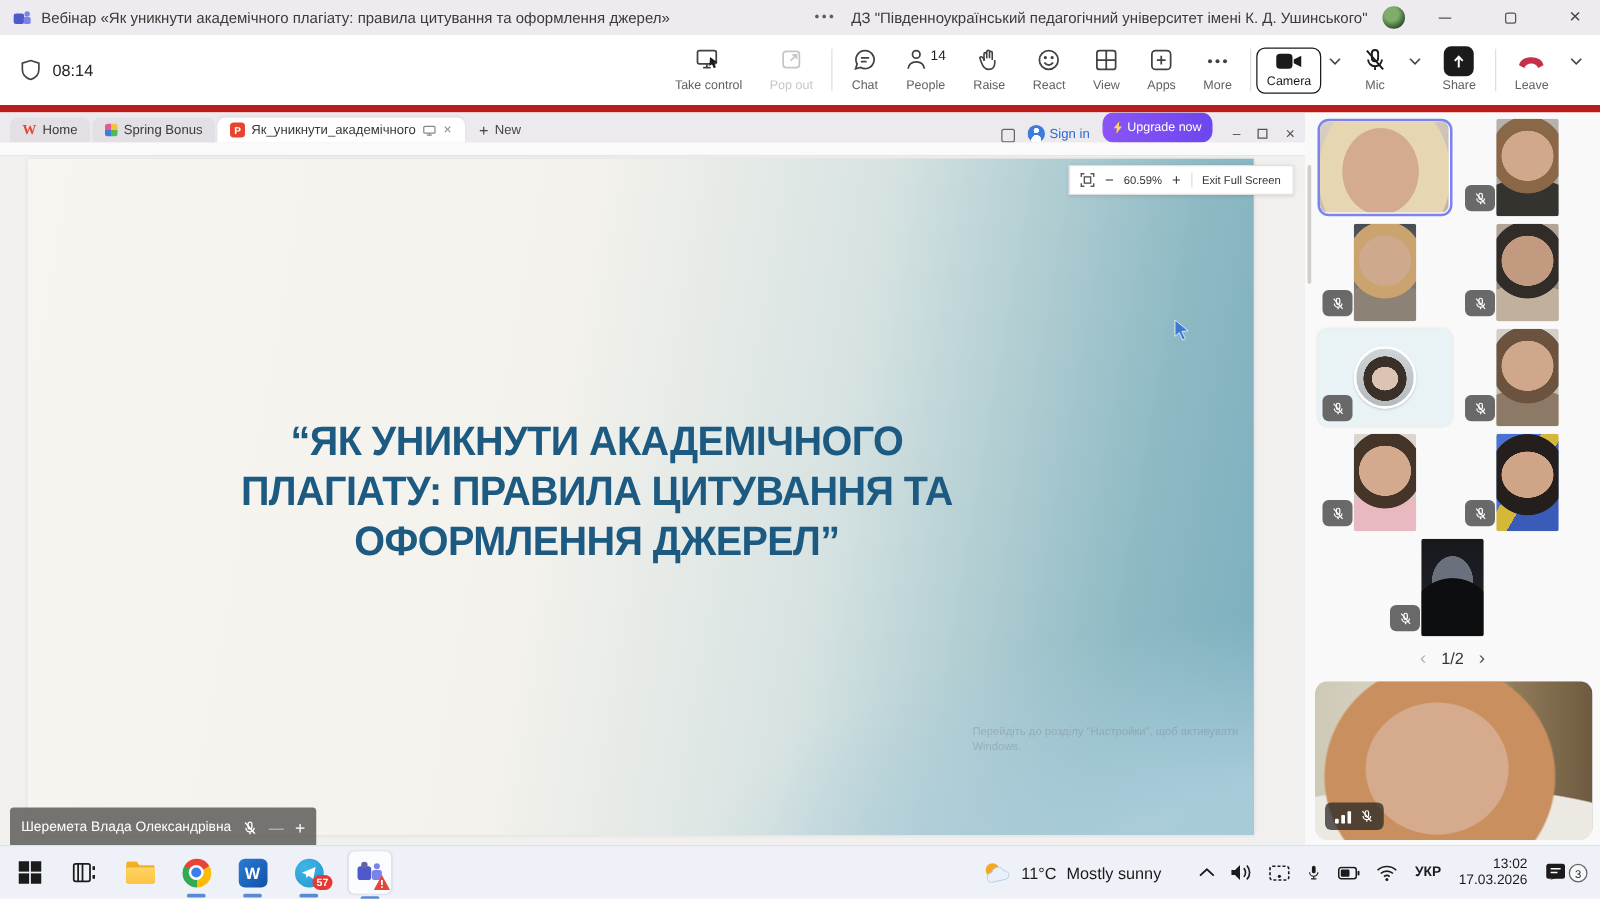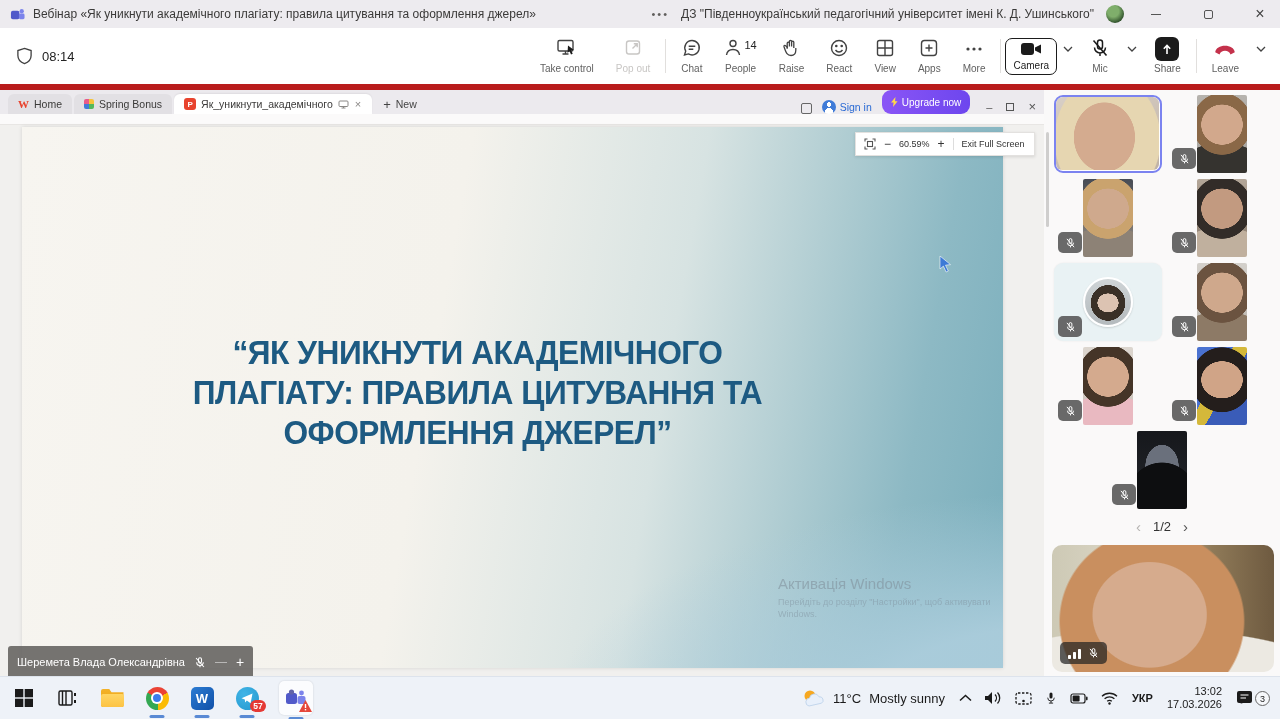--- a/index.html
+++ b/index.html
@@ -131,21 +131,21 @@
   .chrome-ico::before{content:"";position:absolute;left:5.5px;top:5.5px;width:12px;height:12px;border-radius:50%;background:#fff}
   .chrome-ico::after{content:"";position:absolute;left:7.5px;top:7.5px;width:8px;height:8px;border-radius:50%;background:#3b7ded}
   .word-ico{width:23px;height:23px;border-radius:5px;background:linear-gradient(135deg,#2b7cd3,#1150a8);color:#fff;font-weight:bold;font-size:13px;display:flex;align-items:center;justify-content:center}
   .tg-ico{width:23px;height:23px;border-radius:50%;background:radial-gradient(circle at 35% 30%,#41b4e6,#2298cf);display:flex;align-items:center;justify-content:center}
   .badge{position:absolute;right:-6px;bottom:1px;min-width:16px;height:12px;border-radius:7px;background:#e53935;color:#fff;font-size:8.5px;font-weight:bold;display:flex;align-items:center;justify-content:center;padding:0 3px}
   .teams-task{background:#fbfcfe;border-radius:5px;box-shadow:0 0 2px rgba(0,0,0,.15);width:34px;height:34px}
   .folder-ico{position:relative;width:23px;height:18px}
   .folder-ico .back{position:absolute;left:0;top:0;width:23px;height:18px;border-radius:2px;background:linear-gradient(#f3b229,#eda313);clip-path:polygon(0 0,38% 0,48% 18%,100% 18%,100% 100%,0 100%)}
   .folder-ico .front{position:absolute;left:0;top:5px;width:23px;height:13px;border-radius:2px;background:linear-gradient(#ffd563,#fcc344)}
   .tb-right{margin-left:auto;display:flex;align-items:center;gap:0;padding-right:10px}
-  .weather{display:flex;align-items:center;gap:8px;font-size:13px;color:#1b1b1b;margin-right:14px;cursor:pointer}
+  .weather{display:flex;align-items:center;gap:8px;font-size:13px;color:#1b1b1b;margin-right:30px;cursor:pointer}
   .tray{display:flex;align-items:center;gap:13px;margin-right:14px}
   .tray svg{cursor:pointer}
   .lang{font-size:11px;font-weight:bold;color:#1b1b1b;margin-right:14px;cursor:pointer}
   .clock{font-size:11px;color:#1b1b1b;text-align:right;line-height:13px;margin-right:14px;cursor:pointer}
   .notif{display:flex;align-items:flex-end;gap:2px;cursor:pointer}
   .notif-circle{width:15px;height:15px;border-radius:50%;border:1px solid #666;color:#1b1b1b;font-size:9px;display:flex;align-items:center;justify-content:center;background:#f6f8fb}
 </style>
 </head>
 <body>
 
@@ -381,21 +381,20 @@
   </div>
   <div class="ribbon-strip"></div>
 
   <div class="slide">
     <div class="slide-title">
       <div>“ЯК УНИКНУТИ АКАДЕМІЧНОГО</div>
       <div>ПЛАГІАТУ: ПРАВИЛА ЦИТУВАННЯ ТА</div>
       <div>ОФОРМЛЕННЯ ДЖЕРЕЛ”</div>
     </div>
     <div class="watermark">
-      <div class="wm-title">Активація Windows</div>
       <div class="wm-sub">
         <div>Перейдіть до розділу "Настройки", щоб активувати</div>
         <div>Windows.</div>
       </div>
     </div>
   </div>
 
   <div class="zoom-overlay">
     <svg width="12" height="12" viewBox="0 0 12 12" fill="none" stroke="#555" stroke-width="1.1">
         <path d="M1 3.5V1h2.5M8.5 1H11v2.5M11 8.5V11H8.5M3.5 11H1V8.5"></path>

